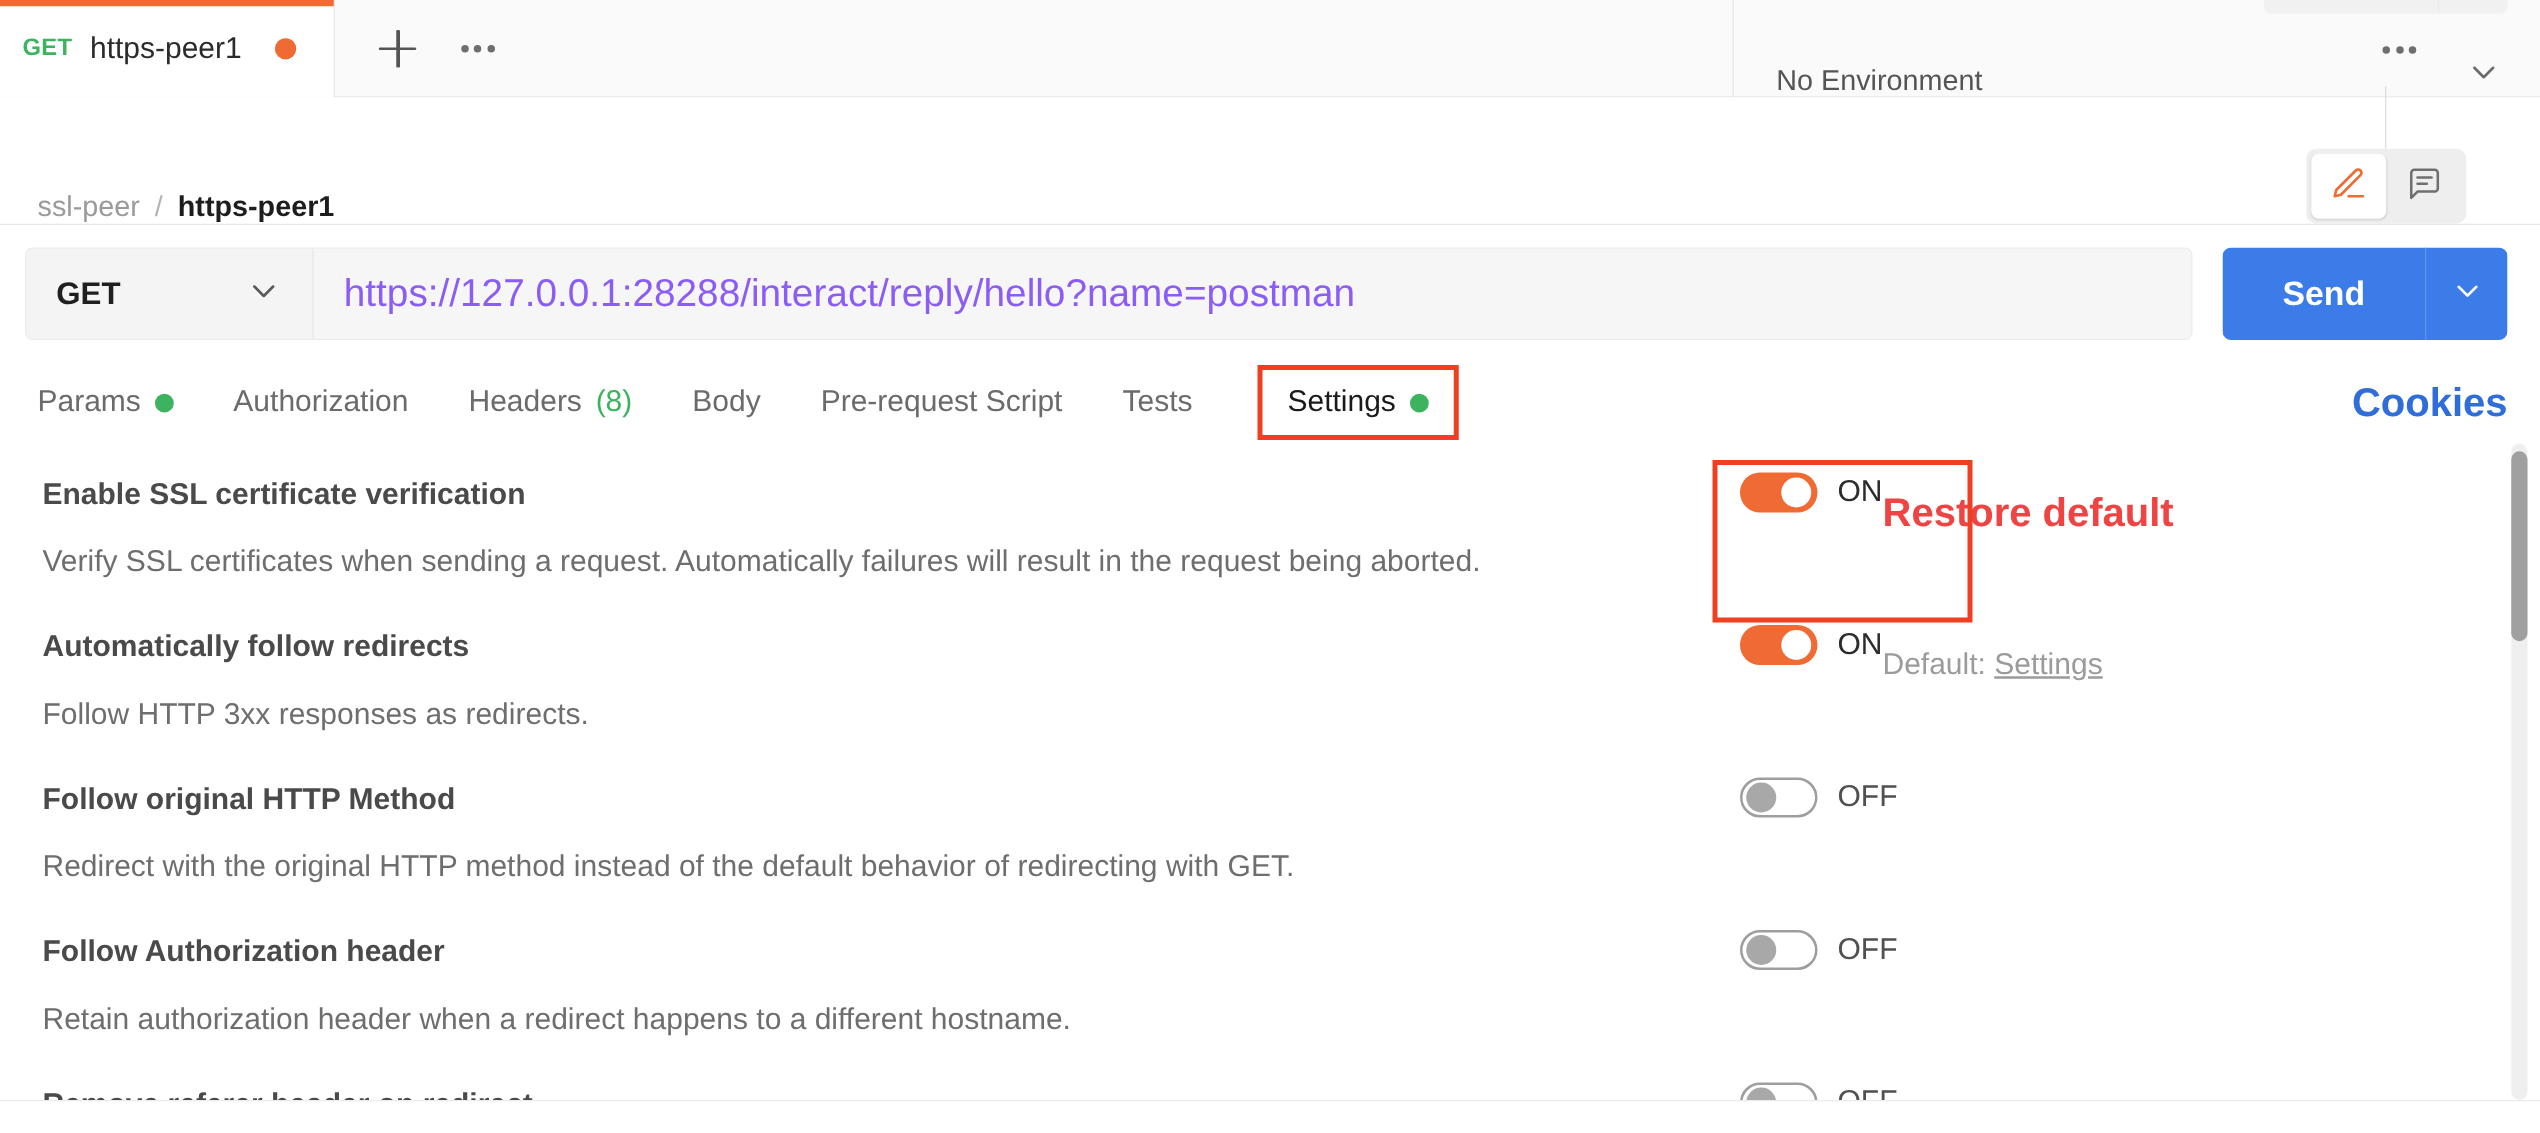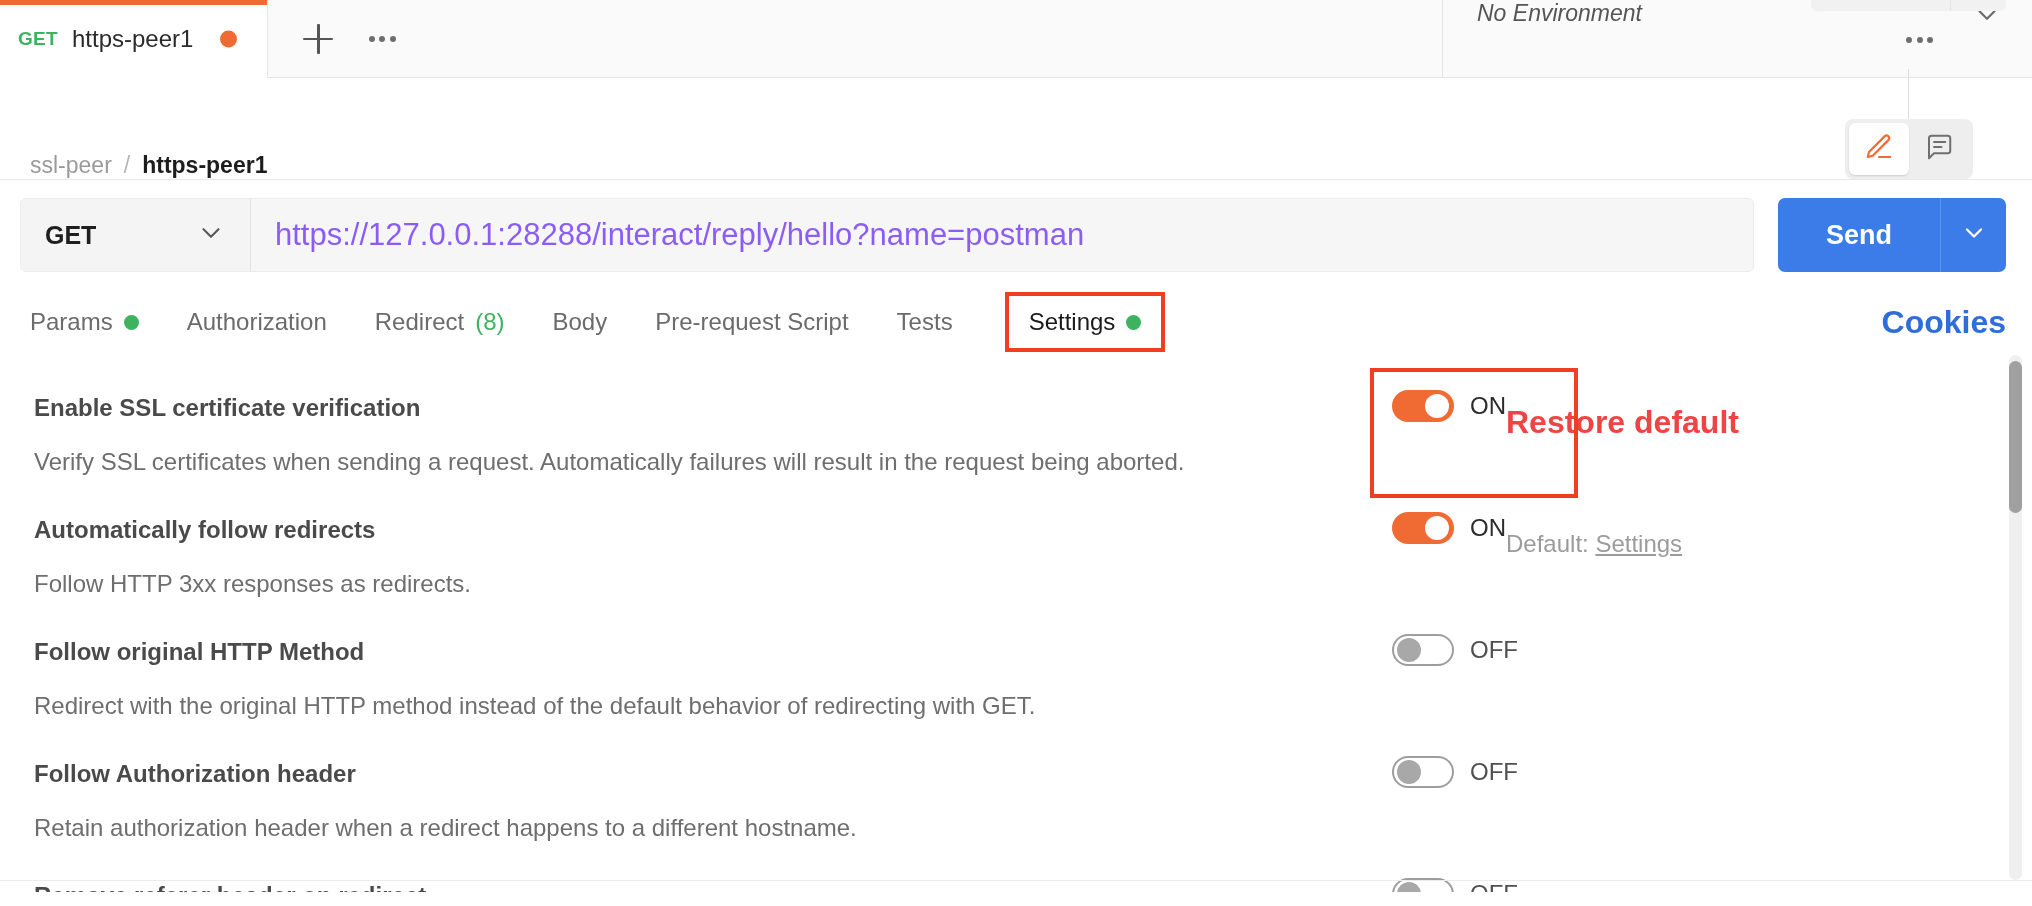--- a/index.html
+++ b/index.html
@@ -66,26 +66,25 @@
   }
   .plus-icon::before { left: 14px; top: 0; width: 2.5px; height: 30px; }
   .plus-icon::after  { top: 14px; left: 0; height: 2.5px; width: 30px; }
   .dots-icon { display: flex; gap: 4.5px; align-items: center; }
   .dots-icon i {
     width: 6px; height: 6px; border-radius: 50%;
     background: #6e6e6e; display: block;
   }
   .env-zone {
     margin-left: auto;
-    width: 590px; height: 78px;
+    width: 646px; height: 78px;
     border-left: 1px solid #e6e6e6;
-    display: flex; align-items: flex-start;
+    display: flex; align-items: flex-end;
     padding: 0 30px 0 34px;
     cursor: pointer;
-    font-style: italic;
   }
   .env-label { color: #555555; font-size: 23px; }
   .env-caret { margin-left: auto; }
 
   
   .crumbbar {
     position: absolute; left: 0; top: 78px;
     width: 2032px; height: 102px;
     background: #ffffff;
     border-bottom: 1px solid #e8e8e8;
@@ -192,21 +191,21 @@
     background: #3db35f; display: inline-block;
   }
   .count { color: #3db35f; }
   .cookies-link {
     margin-left: auto; color: #2f6ed8;
     font-size: 32px; font-weight: 700; cursor: pointer;
   }
 
   
   .settings-pane {
-    position: absolute; left: 0; top: 372px;
+    position: absolute; left: 0; top: 360px;
     width: 1988px; height: 520px;
     overflow: hidden;
   }
   .setting-row {
     position: relative;
     padding: 0 0 0 34px;
     height: 122px;
   }
   .setting-title {
     color: #4a4a4a; font-size: 24px; font-weight: 700;
@@ -395,21 +394,21 @@
     <div class="ptab">
       <span>Params</span>
       <span class="green-dot"></span>
     </div>
 
     <div class="ptab">
       <span>Authorization</span>
     </div>
 
     <div class="ptab">
-      <span>Redirect</span>
+      <span>Headers</span>
       <span class="count">(8)</span>
     </div>
 
     <div class="ptab">
       <span>Body</span>
     </div>
 
     <div class="ptab">
       <span>Pre-request Script</span>
     </div>

